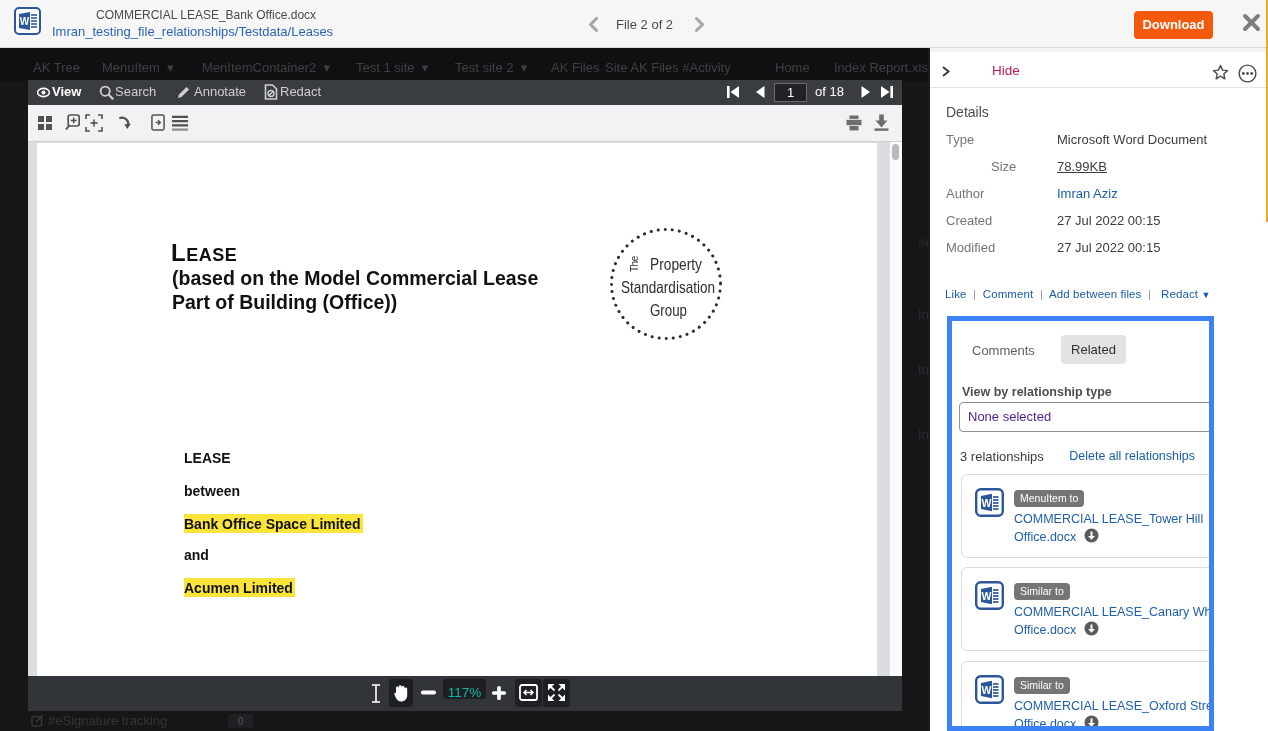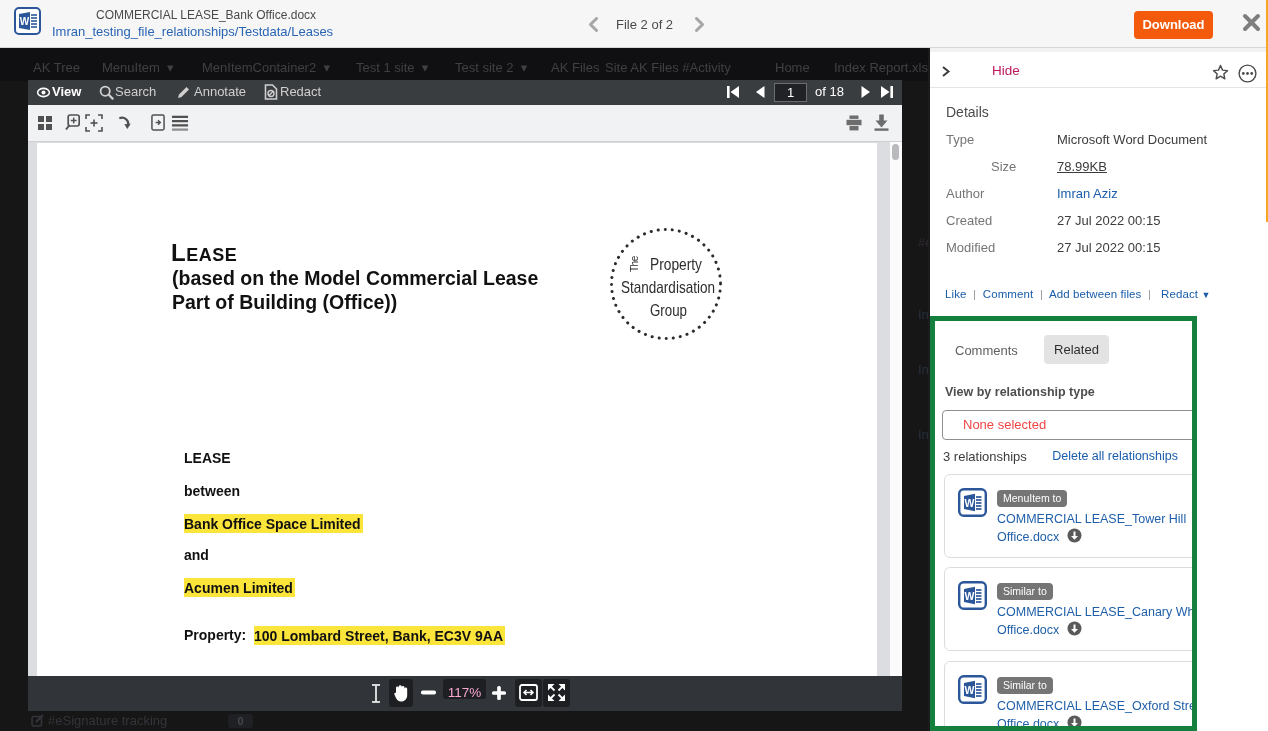--- a/index.html
+++ b/index.html
@@ -52,29 +52,29 @@
   #hiderow { left:0; top:0; width:338px; height:40px; border-bottom:1px solid #e4e4e4; }
   #hidetxt { left:26px; top:15px; font-size:13.5px; color:#be185d;margin-left:36px; }
   #details { left:16px; top:56px; font-size:14px; color:#4c4c4c; }
   .dlabel { position:absolute; left:16px; font-size:13px; color:#757575; }
   .dvalue { position:absolute; left:127px; font-size:13px; color:#3c3c3c; }
   .blue { color:#1a5daa; }
   #linksrow { left:15px; top:240px; font-size:11.5px; color:#9a9a9a; letter-spacing:0.1px; }
   #linksrow a { color:#1a5daa; text-decoration:none; }
 
   
-  #obox { left:0; top:268px; width:267px; height:415px; border:5px solid #15803d;
+  #obox { left:17px; top:268px; width:267px; height:415px; border:5px solid #3b82f6;
      background:#fff; overflow:hidden; }
   #tab-comments { left:20px; top:22px; font-size:13px; color:#606060; }
   #tab-related { left:109px; top:14px; width:65px; height:29px; background:#e3e3e3;
      border-radius:4px; font-size:13px; color:#2f2f2f; text-align:center; line-height:29px; }
   #vbrt { left:10px; top:64px; font-size:12.5px; font-weight:bold; color:#4e4e4e; }
   #selbox { left:7px; top:81px; width:306px; height:30px; border:1px solid #8f8f8f;
-     border-radius:4px; background:#fff; font-size:13px; color:#ef4444; line-height:28px;
-     padding-left:20px;margin-top:8px; }
+     border-radius:4px; background:#fff; font-size:13px; color:#4c1d95; line-height:28px;
+     padding-left:8px; }
   .card { position:absolute; left:9px; width:304px; height:84px;
      border:1px solid #dcdcdc; border-radius:6px; background:#fff; }
   .badge { position:absolute; left:52px; top:15px; height:17px; background:#757575;
      border-radius:4px; color:#fff; font-size:10.5px; line-height:17px; padding:0 6px; }
   .cardlink { position:absolute; left:52px; top:35px; width:230px; font-size:12.5px;
      color:#1f5fa9; line-height:18px; }
   .redx { position:absolute; right:13px; top:13px; color:#d21d2c; font-weight:bold; font-size:13.5px; }
 </style>
 </head>
 <body>
@@ -247,21 +247,20 @@
               <text x="40" y="94" font-size="16.5" textLength="94" lengthAdjust="spacingAndGlyphs">Standardisation</text>
               <text x="69" y="117" font-size="16.5" textLength="37" lengthAdjust="spacingAndGlyphs">Group</text>
             </g>
           </svg>
         </div>
         <div class="doc" style="left:147px; top:307px; font-size:14px;">LEASE</div>
         <div class="doc" style="left:147px; top:340px; font-size:14px;">between</div>
         <div class="doc" style="left:147px; top:372px; font-size:14px;"><span class="hl">Bank Office Space Limited</span></div>
         <div class="doc" style="left:147px; top:404px; font-size:14px;">and</div>
         <div class="doc" style="left:147px; top:436px; font-size:14px;"><span class="hl">Acumen Limited</span></div>
-        <div class="doc" style="left:147px; top:484px; font-size:14px;">Property: &nbsp;<span class="hl">100 Lombard Street, Bank, EC3V 9AA</span></div>
       </div>
       <div id="scrolltrack" class="abs">
           <div id="scrollthumb" class="abs"></div>
         </div>
     </div>
     <div id="vfooter" class="abs">
       <svg class="abs" style="left:343px; top:8px;" width="10" height="19" viewBox="0 0 10 19">
         <g stroke="#e8e8e8" stroke-width="1.8">
             <line x1="1" y1="1" x2="9" y2="1"></line>
             <line x1="5" y1="1" x2="5" y2="18"></line>
@@ -269,21 +268,21 @@
           </g>
       </svg>
       <div class="fbox" style="left:361px; top:3px; width:24px; height:28px;">
         <svg style="position:absolute; left:4px; top:5px;" width="16" height="18" viewBox="0 0 16 18">
           <path d="M3 9 V4 a1.4 1.4 0 0 1 2.8 0 V8 V2.6 a1.4 1.4 0 0 1 2.8 0 V8 V3.4 a1.4 1.4 0 0 1 2.8 0 V8.5 V5 a1.4 1.4 0 0 1 2.8 0 V11 c0 4-2.5 6.5-6 6.5 c-2.8 0-4-1.2-5.2-3.5 L1.4 10.6 c-.6-1.2.8-2.4 2-1.4 Z" fill="#fff"></path>
         </svg>
       </div>
       <svg class="abs" style="left:393px; top:14px;" width="15" height="5" viewBox="0 0 18 5">
           <rect width="18" height="5" rx="2.2" fill="#fff"></rect>
         </svg>
-      <div class="fbox" style="left:415px; top:3px; width:43px; height:20px; color:#f9a8d4; font-size:13.5px; text-align:center; line-height:28px;">117%</div>
+      <div class="fbox" style="left:415px; top:3px; width:43px; height:20px; color:#14b8a6; font-size:13.5px; text-align:center; line-height:28px;">117%</div>
       <svg class="abs" style="left:464px; top:10px;" width="14" height="14" viewBox="0 0 19 19">
         <g fill="#fff">
             <rect x="7" y="0" width="5" height="19" rx="2.2"></rect>
             <rect x="0" y="7" width="19" height="5" rx="2.2"></rect>
           </g>
       </svg>
 
       <div class="fbox" style="left:487px; top:3px; width:27px; height:28px;">
         <svg style="position:absolute; left:4px; top:5px;" width="19" height="17" viewBox="0 0 19 17">
           <rect x="1" y="1" width="17" height="15" rx="2" fill="none" stroke="#fff" stroke-width="1.8"></rect>

